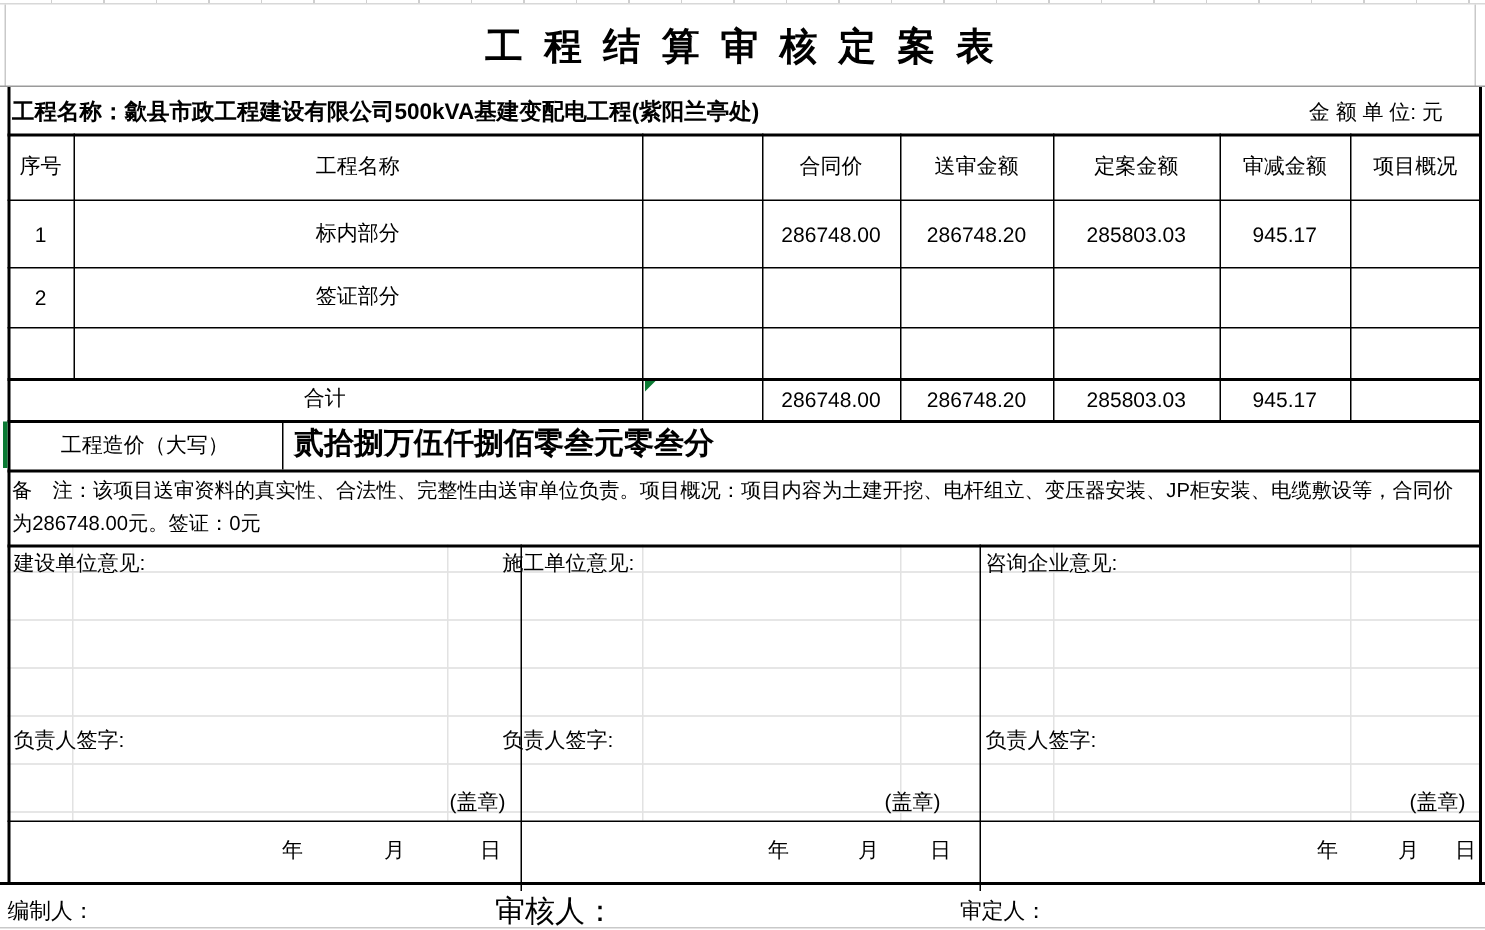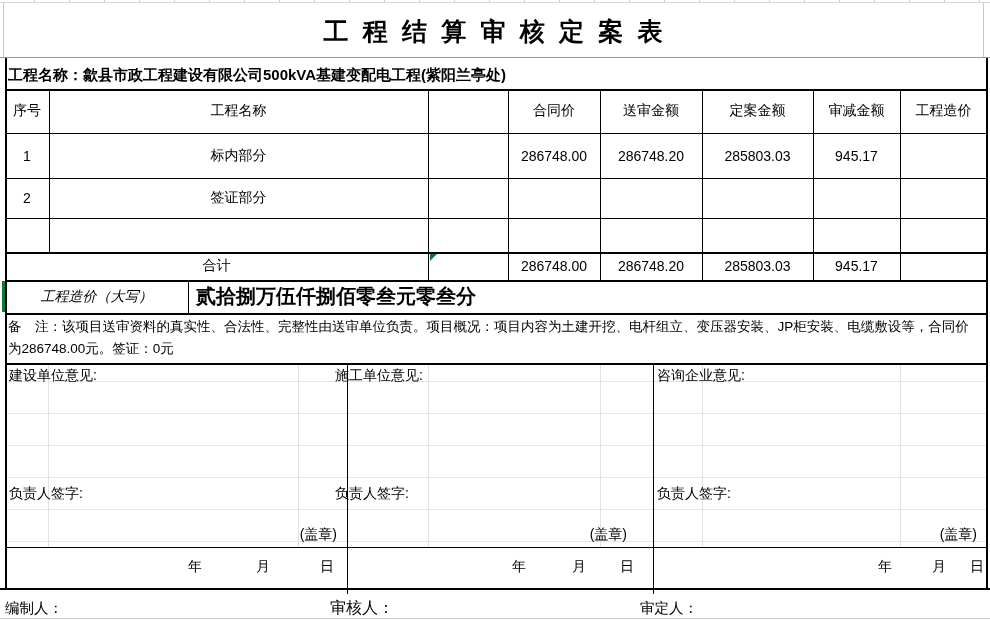--- a/index.html
+++ b/index.html
@@ -46,20 +46,21 @@
   <div class="vl faint" style="left:428px;top:363px;height:184px;"></div>
   <div class="vl faint" style="left:600px;top:363px;height:184px;"></div>
   <div class="vl faint" style="left:702px;top:363px;height:184px;"></div>
   <div class="vl faint" style="left:900px;top:363px;height:184px;"></div>
   <div class="hl faint2" style="left:0;top:618px;width:990px;"></div>
 
   <div id="title" class="txt">工 程 结 算 审 核 定 案 表</div>
   <div class="txt bold" style="left:8px;top:60px;height:29px;line-height:29px;font-size:15px;">
     <span>工程名称：</span><span>歙县市政工程建设有限公司500kVA基建变配电工程(紫阳兰亭处)</span>
   </div>
+  <div class="txt" style="left:790px;top:60px;width:172px;height:29px;line-height:29px;font-size:14px;text-align:right;">金 额 单 位: 元</div>
 
   <div class="hl2" style="left:5px;top:89px;width:982px;"></div>
   <div class="hl" style="left:5px;top:133px;width:982px;"></div>
   <div class="hl" style="left:5px;top:178px;width:982px;"></div>
   <div class="hl" style="left:5px;top:218px;width:982px;"></div>
   <div class="hl2" style="left:5px;top:252px;width:982px;"></div>
   <div class="hl2" style="left:5px;top:280px;width:982px;"></div>
   <div class="hl2" style="left:5px;top:313px;width:982px;"></div>
   <div class="hl2" style="left:5px;top:363px;width:982px;"></div>
   <div class="hl" style="left:5px;top:547px;width:982px;"></div>
@@ -80,21 +81,21 @@
 
   <div id="greenedge"></div>
   <div id="greentri"></div>
 
   <div class="cell" style="left:5px;top:89px;width:44px;height:44px;">序号</div>
   <div class="cell" style="left:49px;top:89px;width:379px;height:44px;">工程名称</div>
   <div class="cell" style="left:508px;top:89px;width:92px;height:44px;">合同价</div>
   <div class="cell" style="left:702px;top:89px;width:111px;height:44px;">定案金额</div>
   <div class="cell" style="left:600px;top:89px;width:102px;height:44px;">送审金额</div>
   <div class="cell" style="left:813px;top:89px;width:87px;height:44px;">审减金额</div>
-  <div class="cell" style="left:900px;top:89px;width:87px;height:44px;">工程造价</div>
+  <div class="cell" style="left:900px;top:89px;width:87px;height:44px;">项目概况</div>
 
   <div class="cell" style="left:5px;top:133px;width:44px;height:45px;">1</div>
   <div class="cell" style="left:49px;top:133px;width:379px;height:45px;">标内部分</div>
   <div class="cell" style="left:428px;top:133px;width:80px;height:45px;"></div>
   <div class="cell" style="left:508px;top:133px;width:92px;height:45px;">286748.00</div>
   <div class="cell" style="left:600px;top:133px;width:102px;height:45px;">286748.20</div>
   <div class="cell" style="left:702px;top:133px;width:111px;height:45px;">285803.03</div>
   <div class="cell" style="left:813px;top:133px;width:87px;height:45px;">945.17</div>
   <div class="cell" style="left:900px;top:133px;width:87px;height:45px;"></div>
 
@@ -117,21 +118,21 @@
   <div class="cell" style="left:900px;top:218px;width:87px;height:34px;"></div>
 
   <div class="cell" style="left:5px;top:252px;width:423px;height:28px;">合计</div>
   <div class="cell" style="left:428px;top:252px;width:80px;height:28px;"></div>
   <div class="cell" style="left:508px;top:252px;width:92px;height:28px;">286748.00</div>
   <div class="cell" style="left:600px;top:252px;width:102px;height:28px;">286748.20</div>
   <div class="cell" style="left:702px;top:252px;width:111px;height:28px;">285803.03</div>
   <div class="cell" style="left:813px;top:252px;width:87px;height:28px;">945.17</div>
   <div class="cell" style="left:900px;top:252px;width:87px;height:28px;"></div>
 
-  <div class="cell" style="left:5px;top:280px;width:183px;height:33px;font-style:italic;">工程造价（大写）</div>
+  <div class="cell" style="left:5px;top:280px;width:183px;height:33px;">工程造价（大写）</div>
   <div class="txt bold" style="left:196px;top:280px;height:44px;line-height:33px;font-size:20px;">贰拾捌万伍仟捌佰零叁元零叁分</div>
 
   <div class="txt" style="left:8px;top:316px;width:974px;white-space:normal;font-size:13.5px;line-height:22px;">
     <span>备　注：</span><span>该项目送审资料的真实性、合法性、完整性由送审单位负责。项目概况：项目内容为土建开挖、电杆组立、变压器安装、JP柜安装、电缆敷设等，合同价为286748.00元。签证：0元</span>
   </div>
 
   <div class="opbox" style="left:5px;top:363px;width:342px;height:225px;">
     <div class="optitle">建设单位意见:</div>
     <div class="opsign">负责人签字:</div>
     <div class="opseal">(盖章)</div>
@@ -152,16 +153,16 @@
   <div class="opbox" style="left:653px;top:363px;width:334px;height:225px;">
     <div class="optitle">咨询企业意见:</div>
     <div class="opsign">负责人签字:</div>
     <div class="opseal">(盖章)</div>
     <div class="ymd" style="left:225px;">年</div>
     <div class="ymd" style="left:279px;">月</div>
     <div class="ymd" style="left:317px;">日</div>
   </div>
 
   <div class="txt" style="left:5px;top:596px;height:24px;line-height:24px;font-size:14.5px;">编制人：</div>
-  <div class="txt" style="left:330px;top:596px;height:24px;line-height:24px;font-size:16px;">审核人：</div>
+  <div class="txt" style="left:330px;top:596px;height:24px;line-height:24px;font-size:20px;">审核人：</div>
   <div class="txt" style="left:640px;top:596px;height:24px;line-height:24px;font-size:14.5px;">审定人：</div>
 
 </div>
 
 </body></html>

